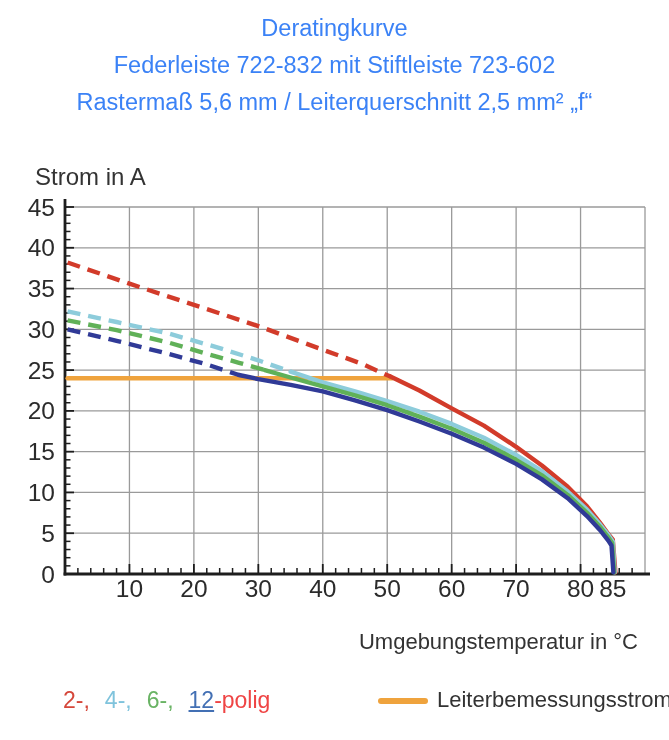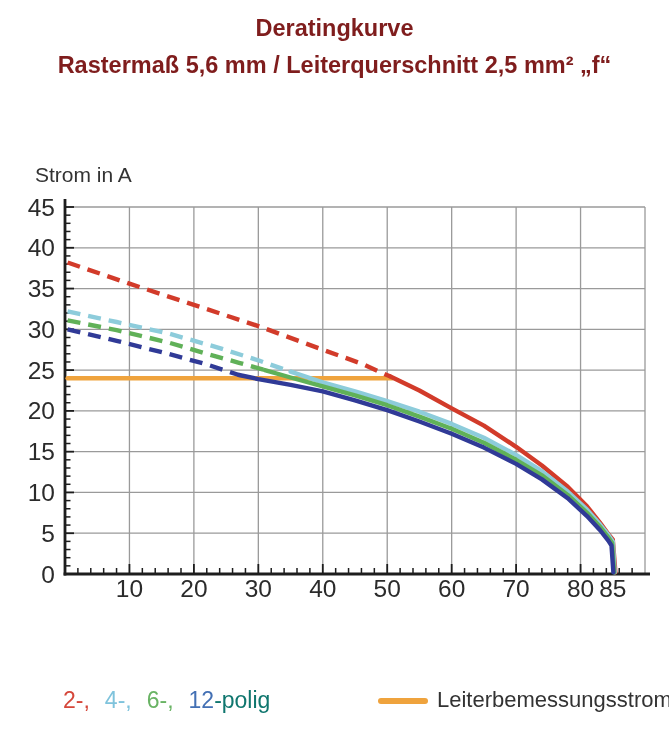--- a/index.html
+++ b/index.html
@@ -1,37 +1,38 @@
 <!DOCTYPE html>
 <html><head>
 <meta charset="utf-8">
 <style>
   html,body{margin:0;padding:0;background:#ffffff;}
   .page{position:relative;width:669px;height:740px;background:#fff;overflow:hidden;
         font-family:"Liberation Sans",sans-serif;color:#2e2e2e;}
   .titles{position:absolute;top:10px;left:0;width:669px;text-align:center;
-          font-size:23.5px;line-height:37px;color:#7f1d1d;font-weight:bold;}
-  .y-axis-title{position:absolute;left:35px;top:163px;font-size:21px;color:#333;}
+          font-size:23.5px;line-height:37px;color:#3b82f6;}
+  .y-axis-title{position:absolute;left:35px;top:163px;font-size:24px;color:#333;}
   .x-axis-title{position:absolute;right:31px;top:629px;font-size:22px;color:#333;}
   #chart-svg{position:absolute;left:0;top:0;}
   #chart-svg text{font-family:"Liberation Sans",sans-serif;fill:#2b2b2b;font-size:24.5px;}
   .legend-poles{position:absolute;left:63px;top:687px;font-size:23px;display:flex;align-items:baseline;}
   .legend-poles span{white-space:pre;}
   .legend-poles span:nth-child(-n+3){margin-right:15px;}
   .legend-rated{position:absolute;left:378px;top:687px;display:flex;align-items:center;}
   .swatch{display:inline-block;width:50px;height:5.5px;border-radius:3px;margin-right:9px;position:relative;top:1px;}
   .rated-label{font-size:22px;color:#333;}
 </style>
 </head>
 <body>
 
 <div class="page">
 
   <header class="titles">
     <div>Deratingkurve</div>
+    <div>Federleiste 722-832 mit Stiftleiste 723-602</div>
     <div>Rastermaß 5,6 mm / Leiterquerschnitt 2,5 mm² „f“</div>
   </header>
 
   <div class="y-axis-title">Strom in A</div>
 
   <svg id="chart-svg" width="669" height="740" viewBox="0 0 669 740">
       <line x1="65" x2="645" y1="533.2222222222222" y2="533.2222222222222" stroke="#9a9a9a" stroke-width="1.3"></line>
       <line x1="65" x2="645" y1="492.44444444444446" y2="492.44444444444446" stroke="#9a9a9a" stroke-width="1.3"></line>
       <line x1="65" x2="645" y1="451.6666666666667" y2="451.6666666666667" stroke="#9a9a9a" stroke-width="1.3"></line>
       <line x1="65" x2="645" y1="410.8888888888889" y2="410.8888888888889" stroke="#9a9a9a" stroke-width="1.3"></line>
@@ -164,27 +165,28 @@
       <polyline points="67.6,262.5 129.4,283.7 193.9,304.9 258.3,326.1 322.8,349.7 361.4,363.6 390.4,376.6" fill="none" stroke="#d23b2a" stroke-width="4.4" stroke-dasharray="13 8" stroke-linejoin="round"></polyline>
       <polyline points="390.4,376.6 419.4,390.5 451.7,408.4 483.9,425.6 516.1,446.8 541.9,465.5 567.7,486.7 587.0,506.3 599.9,522.6 608.3,534.0 612.8,539.7 615.4,572.4" fill="none" stroke="#d23b2a" stroke-width="4.4" stroke-linecap="round" stroke-linejoin="round"></polyline>
       <polyline points="67.6,311.4 116.6,322.0 168.1,333.4 219.7,348.1 258.3,360.3 290.6,371.7" fill="none" stroke="#8dccdb" stroke-width="4.4" stroke-dasharray="13 8" stroke-linejoin="round"></polyline>
       <polyline points="290.6,371.7 322.8,382.3 355.0,391.3 387.2,401.1 419.4,411.7 451.7,423.9 483.9,437.8 516.1,454.9 541.9,471.2 567.7,491.6 587.0,509.6 599.9,524.3 608.9,535.7 612.8,541.4 614.7,572.4" fill="none" stroke="#8dccdb" stroke-width="4.4" stroke-linecap="round" stroke-linejoin="round"></polyline>
       <polyline points="67.6,320.4 116.6,330.1 168.1,342.4 206.8,353.8 239.0,362.8 264.8,370.1" fill="none" stroke="#60b158" stroke-width="4.4" stroke-dasharray="13 8" stroke-linejoin="round"></polyline>
       <polyline points="264.8,370.1 290.6,377.5 322.8,386.4 355.0,395.4 387.2,405.2 419.4,416.6 451.7,428.8 483.9,442.7 516.1,459.8 541.9,475.3 567.7,494.9 587.0,512.8 599.9,526.7 608.9,538.1 612.1,543.0 614.1,572.4" fill="none" stroke="#60b158" stroke-width="4.4" stroke-linecap="round" stroke-linejoin="round"></polyline>
       <polyline points="67.6,329.3 116.6,340.8 168.1,353.8 206.8,364.4 239.0,375.0" fill="none" stroke="#303a97" stroke-width="4.4" stroke-dasharray="13 8" stroke-linejoin="round"></polyline>
       <polyline points="239.0,375.0 258.3,379.1 290.6,384.8 322.8,391.3 355.0,400.3 387.2,410.1 419.4,421.5 451.7,433.7 483.9,447.6 516.1,463.9 541.9,479.4 567.7,498.2 587.0,516.1 599.9,530.0 608.3,540.6 611.5,545.5 613.4,572.4" fill="none" stroke="#303a97" stroke-width="4.4" stroke-linecap="round" stroke-linejoin="round"></polyline>
     </svg>
 
+  <div class="x-axis-title">Umgebungstemperatur in °C</div>
 
   <div class="legend-poles">
       <span style="color: rgb(213, 71, 58);">2-,</span>
       <span style="color: rgb(127, 195, 220);">4-,</span>
       <span style="color: rgb(105, 179, 100);">6-,</span>
-      <span style="color: rgb(67, 112, 180);">12</span>
-      <span style="color: #0f766e;">-polig</span>
+      <span style="color: rgb(67, 112, 180); text-decoration: underline;">12</span>
+      <span style="color: #ef4444;">-polig</span>
     </div>
 
   <div class="legend-rated">
     <span class="swatch" style="background: rgb(239, 163, 61);"></span>
     <span class="rated-label">Leiterbemessungsstrom</span>
   </div>
 
 </div>
 
 </body></html>

